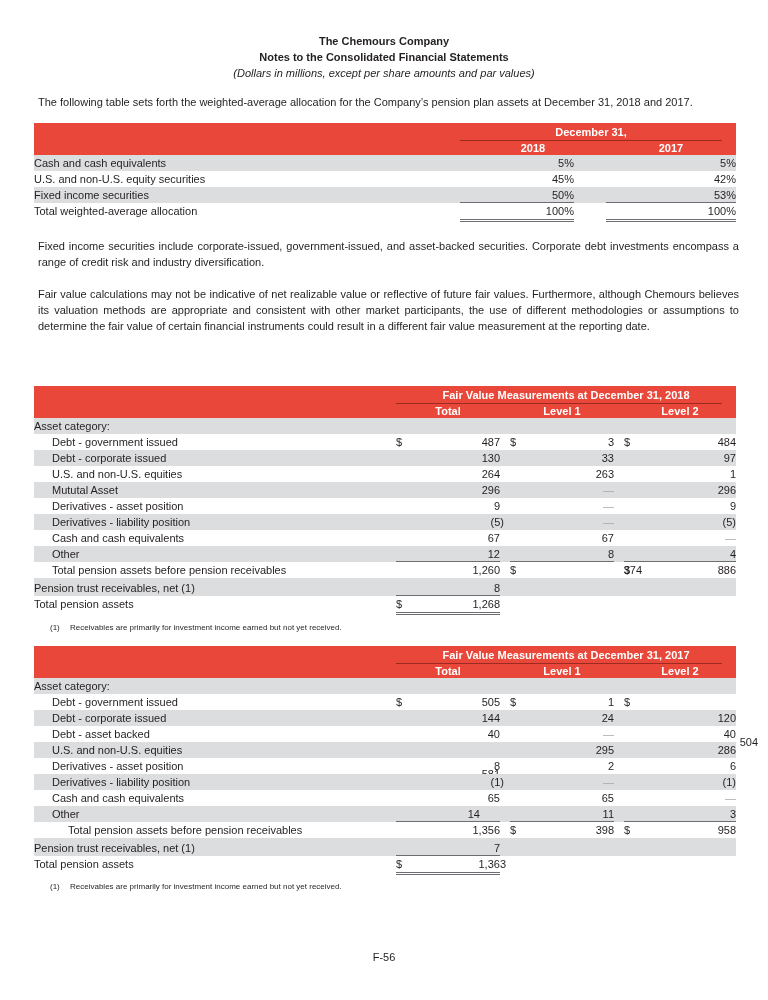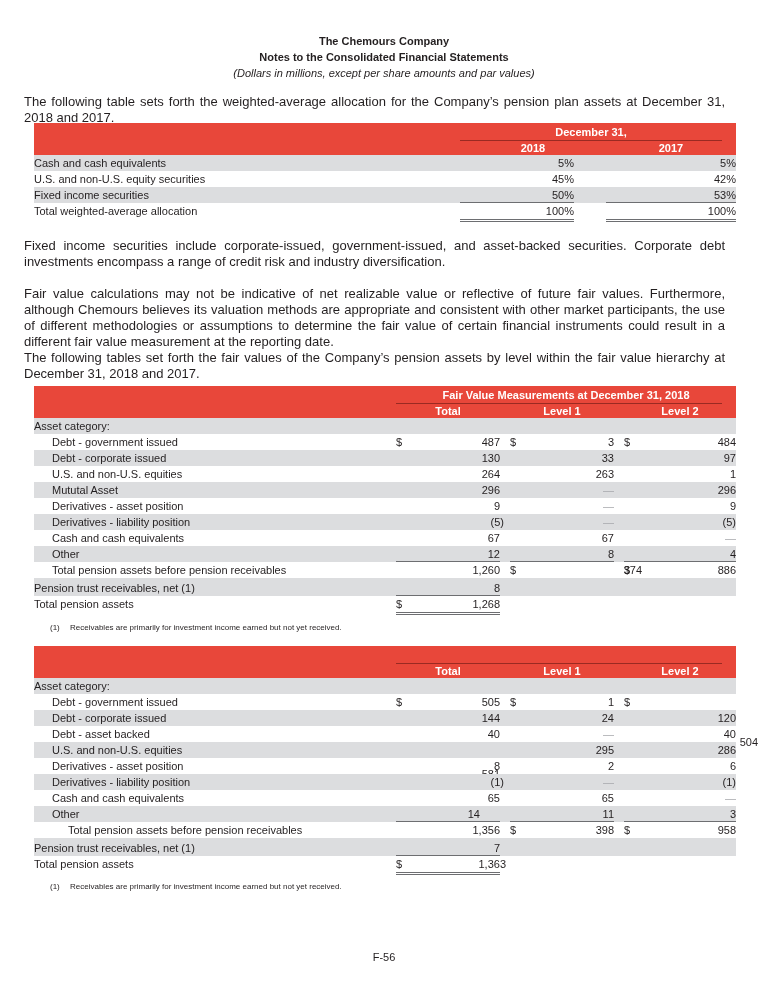--- a/index.html
+++ b/index.html
@@ -1,21 +1,21 @@
 <!DOCTYPE html>
 <html><head>
 <meta charset="utf-8">
 <style>
   html, body { margin: 0; padding: 0; background: #ffffff; }
   body { width: 768px; height: 1000px; position: relative; font-family: "Liberation Sans", sans-serif; color: #231f20; font-size: 11px; overflow: hidden; }
   .page { position: absolute; left: 0; top: 0; width: 768px; height: 1000px; }
   .hdr { position: absolute; left: 0; width: 768px; text-align: center; font-size: 11px; line-height: 13px; }
   .hdr.b { font-weight: bold; }
   .hdr.i { font-style: italic; }
-  .para { position: absolute; left: 24px; width: 701px; font-size: 13px; line-height: 16px; text-align: justify; }
+  .para { position: absolute; left: 38px; width: 701px; font-size: 11px; line-height: 16px; text-align: justify; }
   .tbl { position: absolute; left: 34px; width: 702px; }
   .row { position: relative; height: 16px; line-height: 16px; font-size: 11px; }
   .row.grey { background: #dcdddf; }
   .red { background: #e8473a; position: relative; color: #ffffff; font-weight: bold; }
   .cell { position: absolute; top: 0; height: 16px; line-height: 16px; white-space: nowrap; }
   .lbl { left: 0; }
   .lbl.ind { left: 18px; }
   .lbl.ind2 { left: 34px; }
   .bold { font-weight: normal; }
   .num { text-align: right; }
@@ -67,21 +67,20 @@
       <span class="cell lbl bold">Total weighted-average allocation</span>
       <span class="cell num" style="left:426px; width:114px;">100%</span>
       <span class="cell num" style="left:572px; width:130px;">100%</span>
       <div class="dline" style="left:426px; width:114px; top:16px;"></div>
       <div class="dline" style="left:572px; width:130px; top:16px;"></div>
     </div>
   </div>
 
   <div class="para" style="top:238px;">Fixed income securities include corporate-issued, government-issued, and asset-backed securities. Corporate debt investments encompass a range of credit risk and industry diversification.</div>
   <div class="para" style="top:286px;">Fair value calculations may not be indicative of net realizable value or reflective of future fair values. Furthermore, although Chemours believes its valuation methods are appropriate and consistent with other market participants, the use of different methodologies or assumptions to determine the fair value of certain financial instruments could result in a different fair value measurement at the reporting date.</div>
-  <div class="para" style="top:350px;">The following tables set forth the fair values of the Company’s pension assets by level within the fair value hierarchy at December 31, 2018 and 2017.</div>
 
   <div class="tbl" style="top:386px;">
     <div class="red" style="height:32px;">
       <div class="hcell" style="left:362px; width:340px; top:2px;">Fair Value Measurements at December 31, 2018</div>
       <div class="hline" style="left:362px; width:326px; top:17px;"></div>
       <div class="hcell" style="left:362px; width:104px; top:18px;">Total</div>
       <div class="hcell" style="left:476px; width:104px; top:18px;">Level 1</div>
       <div class="hcell" style="left:590px; width:112px; top:18px;">Level 2</div>
     </div>
     <div class="row grey">
@@ -163,20 +162,21 @@
       <span class="cell num" style="left:362px; width:104px;">1,268</span>
       <div class="dline" style="left:362px; width:104px; top:16px;"></div>
     </div>
   </div>
   <div class="foot" style="top:623px;">
     <span class="n">(1)</span><span>Receivables are primarily for investment income earned but not yet received.</span>
   </div>
 
   <div class="tbl" style="top:646px;">
     <div class="red" style="height:32px;">
+      <div class="hcell" style="left:362px; width:340px; top:2px;">Fair Value Measurements at December 31, 2017</div>
       <div class="hline" style="left:362px; width:326px; top:17px;"></div>
       <div class="hcell" style="left:362px; width:104px; top:18px;">Total</div>
       <div class="hcell" style="left:476px; width:104px; top:18px;">Level 1</div>
       <div class="hcell" style="left:590px; width:112px; top:18px;">Level 2</div>
     </div>
     <div class="row grey">
       <span class="cell lbl">Asset category:</span>
     </div>
 
     <div class="row">

